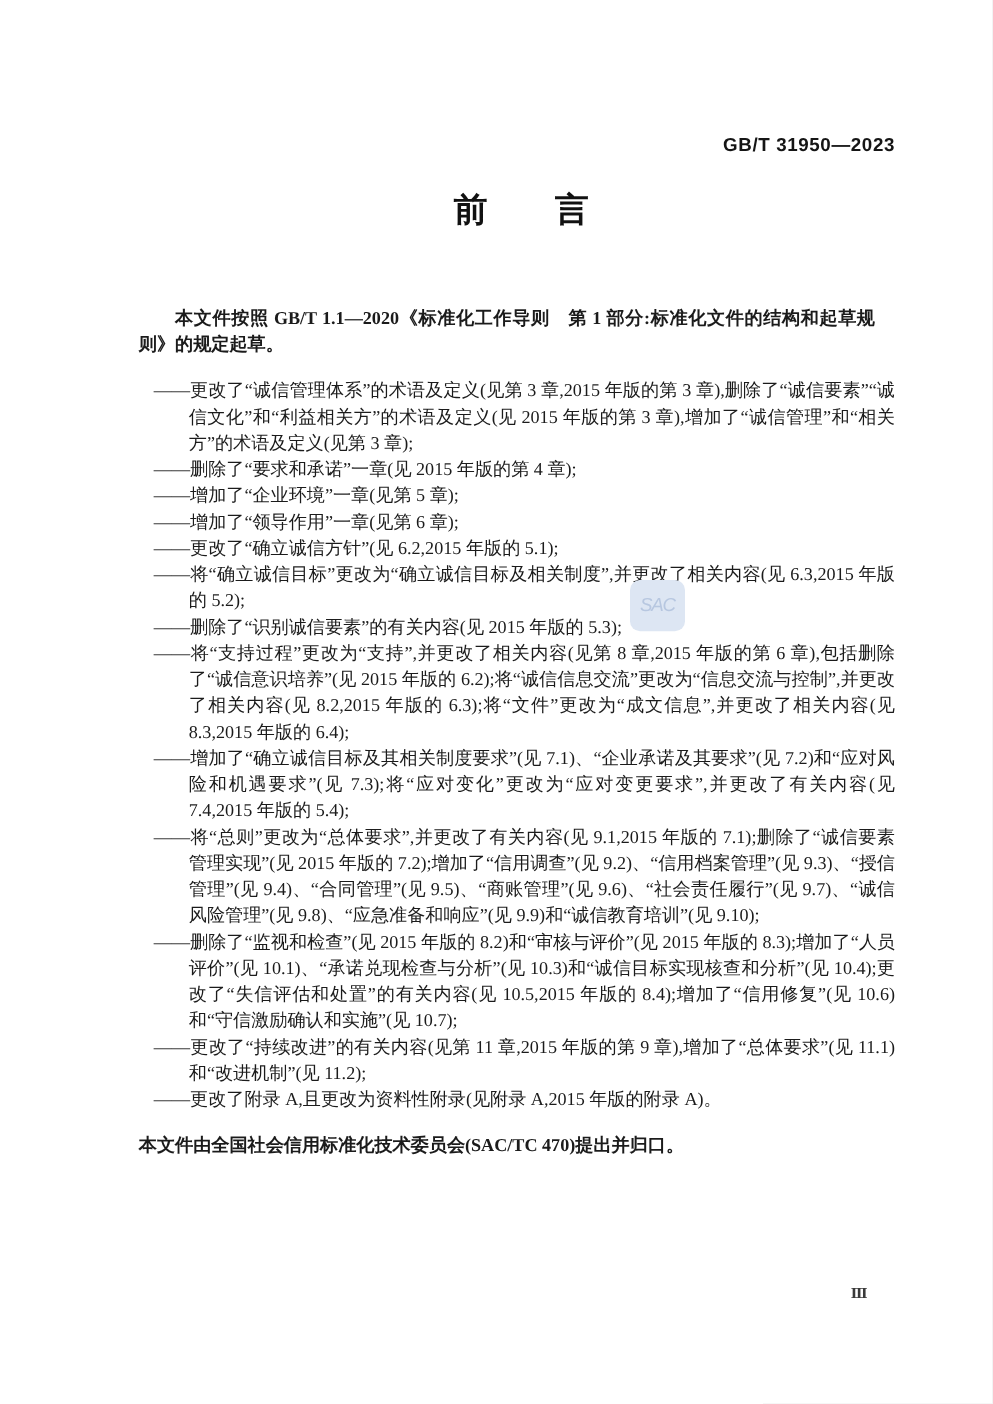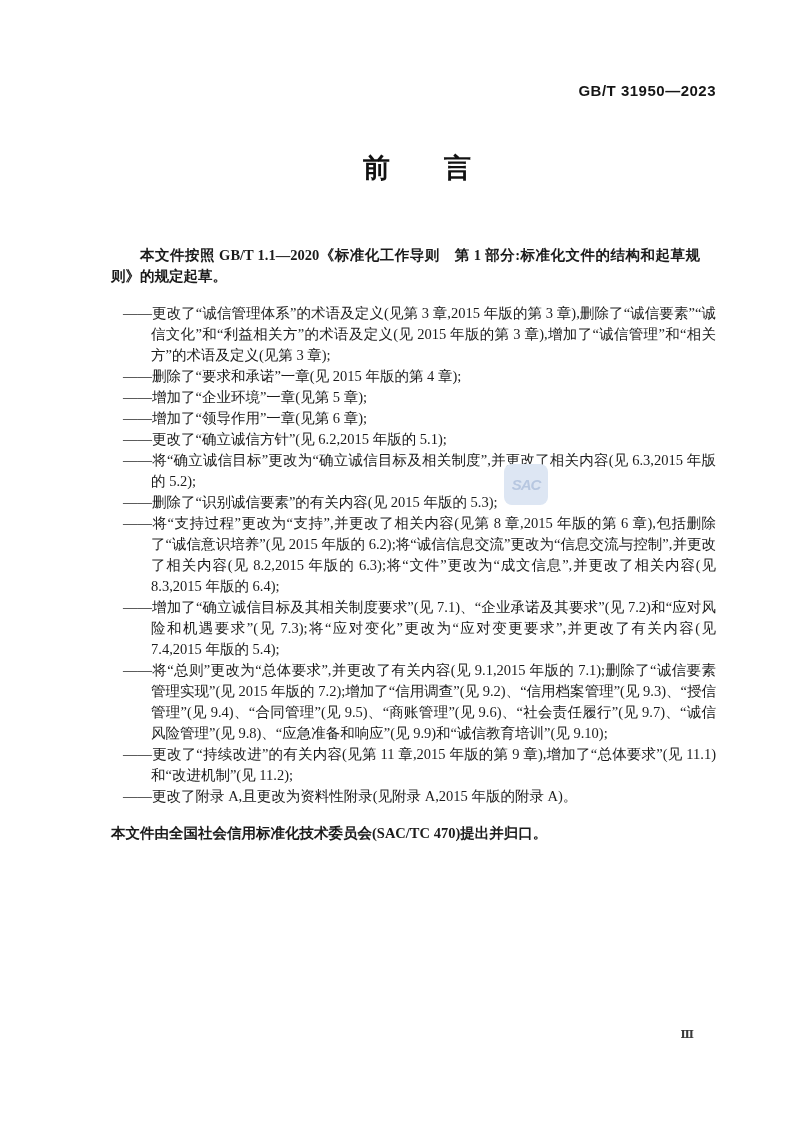--- a/index.html
+++ b/index.html
@@ -12,21 +12,21 @@
     width: 794px;
     height: 1123px;
     margin: 0 auto;
     background: #ffffff;
     overflow: hidden;
     font-family: "Liberation Serif", "DejaVu Serif", serif;
     color: #1b1b1b;
   }
   .doc-code {
     position: absolute;
-    top: 82px;
+    top: 108px;
     right: 78px;
     font-family: "Liberation Sans", "DejaVu Sans", sans-serif;
     font-size: 15px;
     font-weight: bold;
     letter-spacing: 0.5px;
     color: #151515;
   }
   .title {
     position: absolute;
     top: 150px;
@@ -66,21 +66,21 @@
     left: 504px;
     top: 464px;
     width: 44px;
     height: 41px;
     background: #dde6f3;
     border-radius: 8px;
     display: flex;
     align-items: center;
     justify-content: center;
     font-family: "Liberation Sans", "DejaVu Sans", sans-serif;
-    font-weight: bold;
+    font-weight: normal;
     font-style: italic;
     font-size: 15px;
     letter-spacing: -1px;
     color: #b7c7e0;
     pointer-events: none;
   }
   .page-number {
     position: absolute;
     top: 1028px;
     right: 100px;
@@ -104,20 +104,21 @@
     <p class="change">——更改了“诚信管理体系”的术语及定义(见第 3 章,2015 年版的第 3 章),删除了“诚信要素”“诚信文化”和“利益相关方”的术语及定义(见 2015 年版的第 3 章),增加了“诚信管理”和“相关方”的术语及定义(见第 3 章);</p>
     <p class="change">——删除了“要求和承诺”一章(见 2015 年版的第 4 章);</p>
     <p class="change">——增加了“企业环境”一章(见第 5 章);</p>
     <p class="change">——增加了“领导作用”一章(见第 6 章);</p>
     <p class="change">——更改了“确立诚信方针”(见 6.2,2015 年版的 5.1);</p>
     <p class="change">——将“确立诚信目标”更改为“确立诚信目标及相关制度”,并更改了相关内容(见 6.3,2015 年版的 5.2);</p>
     <p class="change">——删除了“识别诚信要素”的有关内容(见 2015 年版的 5.3);</p>
     <p class="change">——将“支持过程”更改为“支持”,并更改了相关内容(见第 8 章,2015 年版的第 6 章),包括删除了“诚信意识培养”(见 2015 年版的 6.2);将“诚信信息交流”更改为“信息交流与控制”,并更改了相关内容(见 8.2,2015 年版的 6.3);将“文件”更改为“成文信息”,并更改了相关内容(见 8.3,2015 年版的 6.4);</p>
     <p class="change">——增加了“确立诚信目标及其相关制度要求”(见 7.1)、“企业承诺及其要求”(见 7.2)和“应对风险和机遇要求”(见 7.3);将“应对变化”更改为“应对变更要求”,并更改了有关内容(见 7.4,2015 年版的 5.4);</p>
     <p class="change">——将“总则”更改为“总体要求”,并更改了有关内容(见 9.1,2015 年版的 7.1);删除了“诚信要素管理实现”(见 2015 年版的 7.2);增加了“信用调查”(见 9.2)、“信用档案管理”(见 9.3)、“授信管理”(见 9.4)、“合同管理”(见 9.5)、“商账管理”(见 9.6)、“社会责任履行”(见 9.7)、“诚信风险管理”(见 9.8)、“应急准备和响应”(见 9.9)和“诚信教育培训”(见 9.10);</p>
+    <p class="change">——删除了“监视和检查”(见 2015 年版的 8.2)和“审核与评价”(见 2015 年版的 8.3);增加了“人员评价”(见 10.1)、“承诺兑现检查与分析”(见 10.3)和“诚信目标实现核查和分析”(见 10.4);更改了“失信评估和处置”的有关内容(见 10.5,2015 年版的 8.4);增加了“信用修复”(见 10.6)和“守信激励确认和实施”(见 10.7);</p>
     <p class="change">——更改了“持续改进”的有关内容(见第 11 章,2015 年版的第 9 章),增加了“总体要求”(见 11.1)和“改进机制”(见 11.2);</p>
     <p class="change">——更改了附录 A,且更改为资料性附录(见附录 A,2015 年版的附录 A)。</p>
 
     <p class="para">本文件由全国社会信用标准化技术委员会(SAC/TC 470)提出并归口。</p>
   </div>
 
   <div class="watermark">
     <span>SAC</span>
   </div>
 

